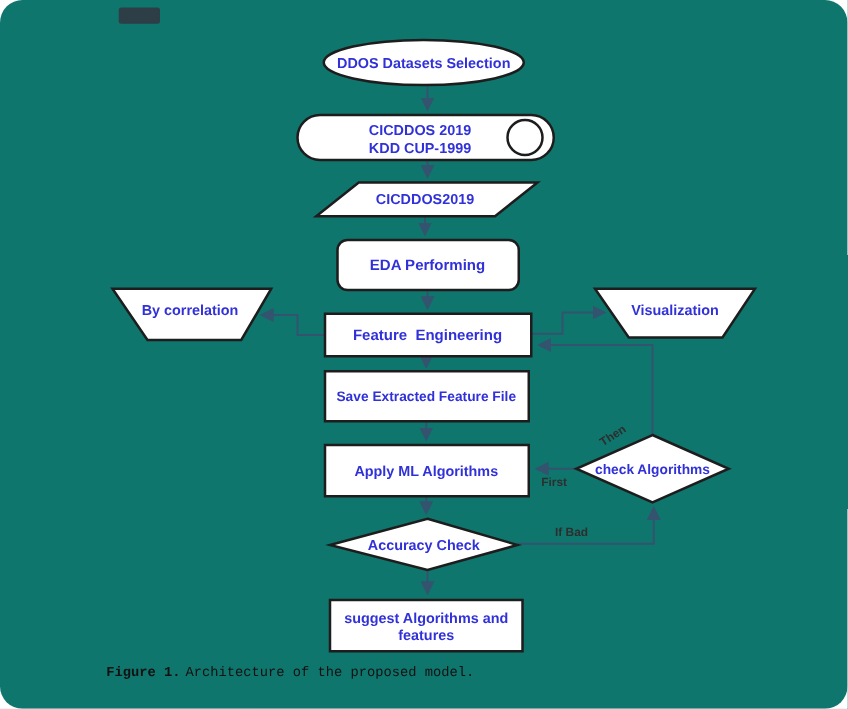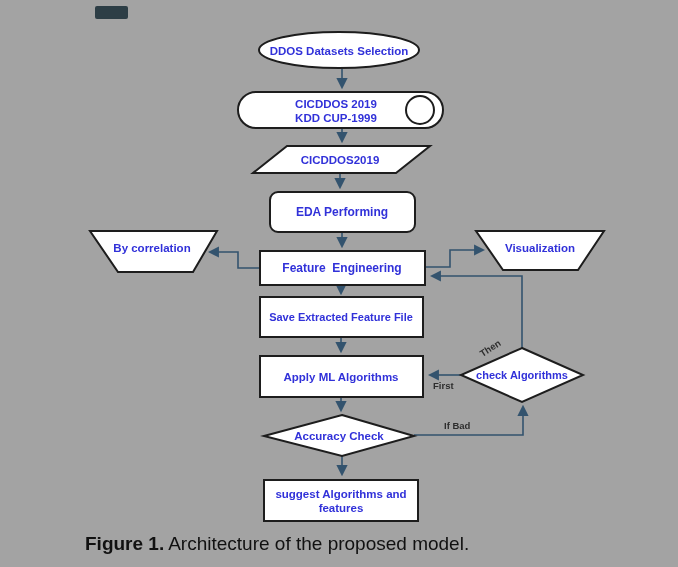--- a/index.html
+++ b/index.html
@@ -1,32 +1,33 @@
 <!DOCTYPE html>
 <html><head>
 <meta charset="utf-8">
 <style>
   html,body { margin:0; padding:0; background:#ffffff; }
   .screen {
     position:relative; width:678px; height:567px;
-    background:#a3a3a3; overflow:hidden;
+    background:#0f766e; overflow:hidden;
     font-family:"Liberation Sans", sans-serif;
+    border-radius:18px;
   }
   svg.diagram { position:absolute; left:0; top:0; }
   .shape   { fill:#ffffff; stroke:#1d1d1d; stroke-width:2; }
   .mark    { fill:#2d3e46; stroke:none; }
   .conn    { fill:none; stroke:#33536e; stroke-width:1.6; }
   .nlabel  { fill:#3131d9; font-weight:bold; text-anchor:middle;
              font-family:"Liberation Sans", sans-serif; }
   .elabel  { fill:#2e2e2e; font-weight:bold; font-size:9.5px;
              font-family:"Liberation Sans", sans-serif; }
   .pre     { white-space:pre; }
   .caption {
     position:absolute; left:85px; top:533px; width:560px;
-    font-family:Liberation Sans, sans-serif; font-size:19px; color:#111111;
+    font-family:Liberation Mono, monospace; font-size:11px; color:#111111;
   }
   .caption b { margin-right:4px; }
 </style>
 </head>
 <body>
 
 <div class="screen">
 
   <svg class="diagram" width="678" height="567" viewBox="0 0 678 567">
     <defs>

